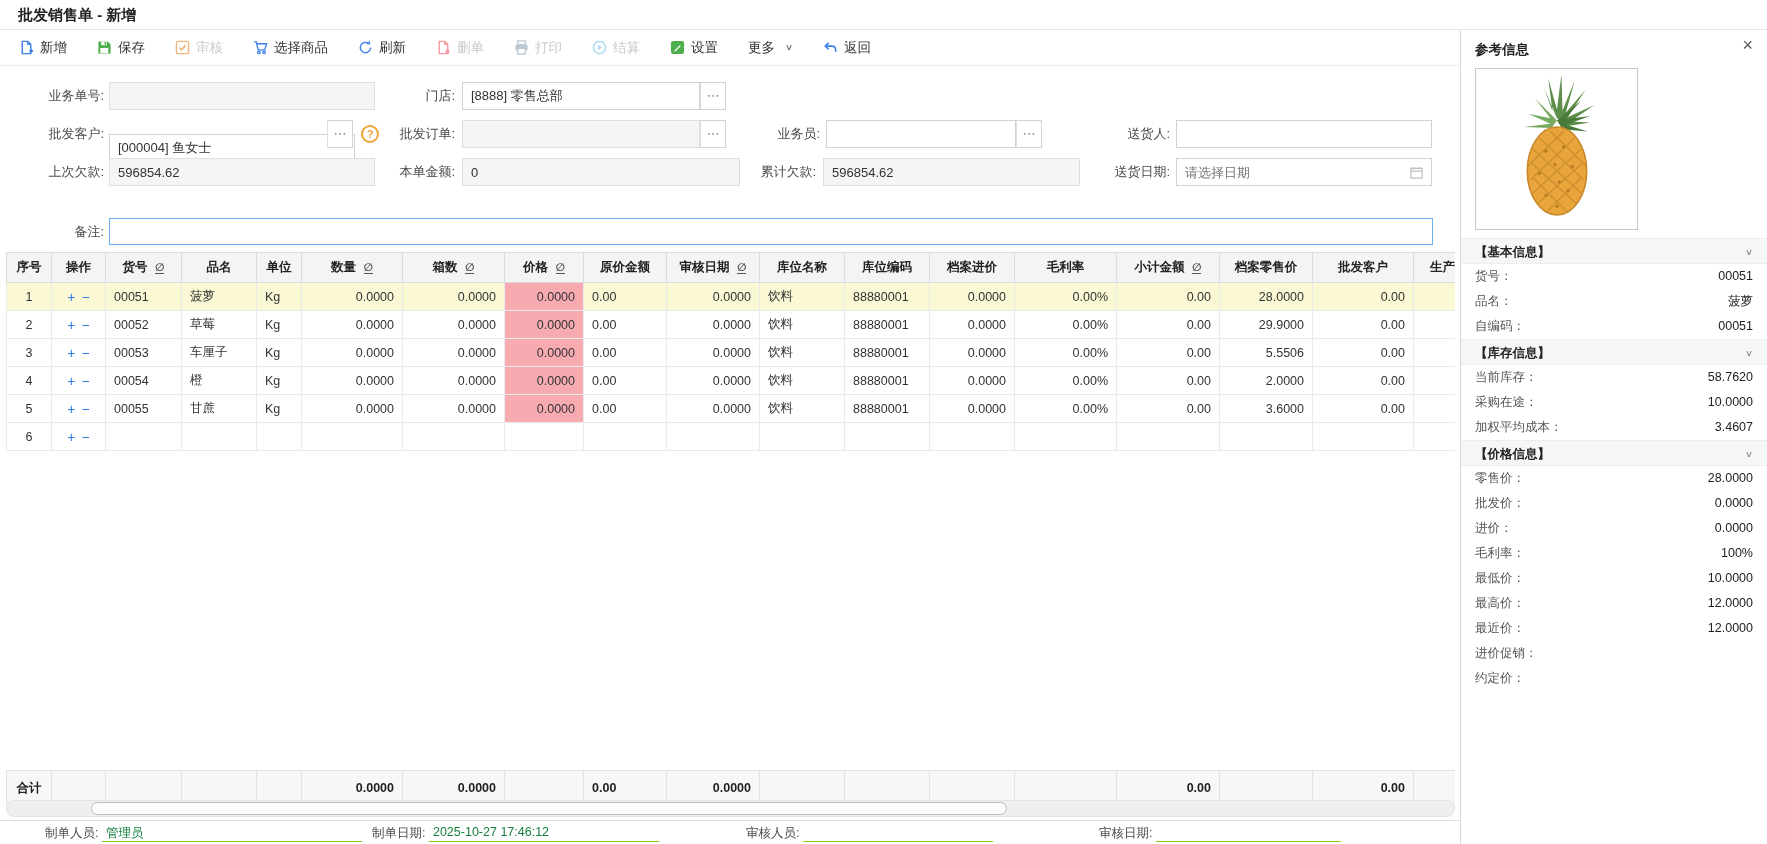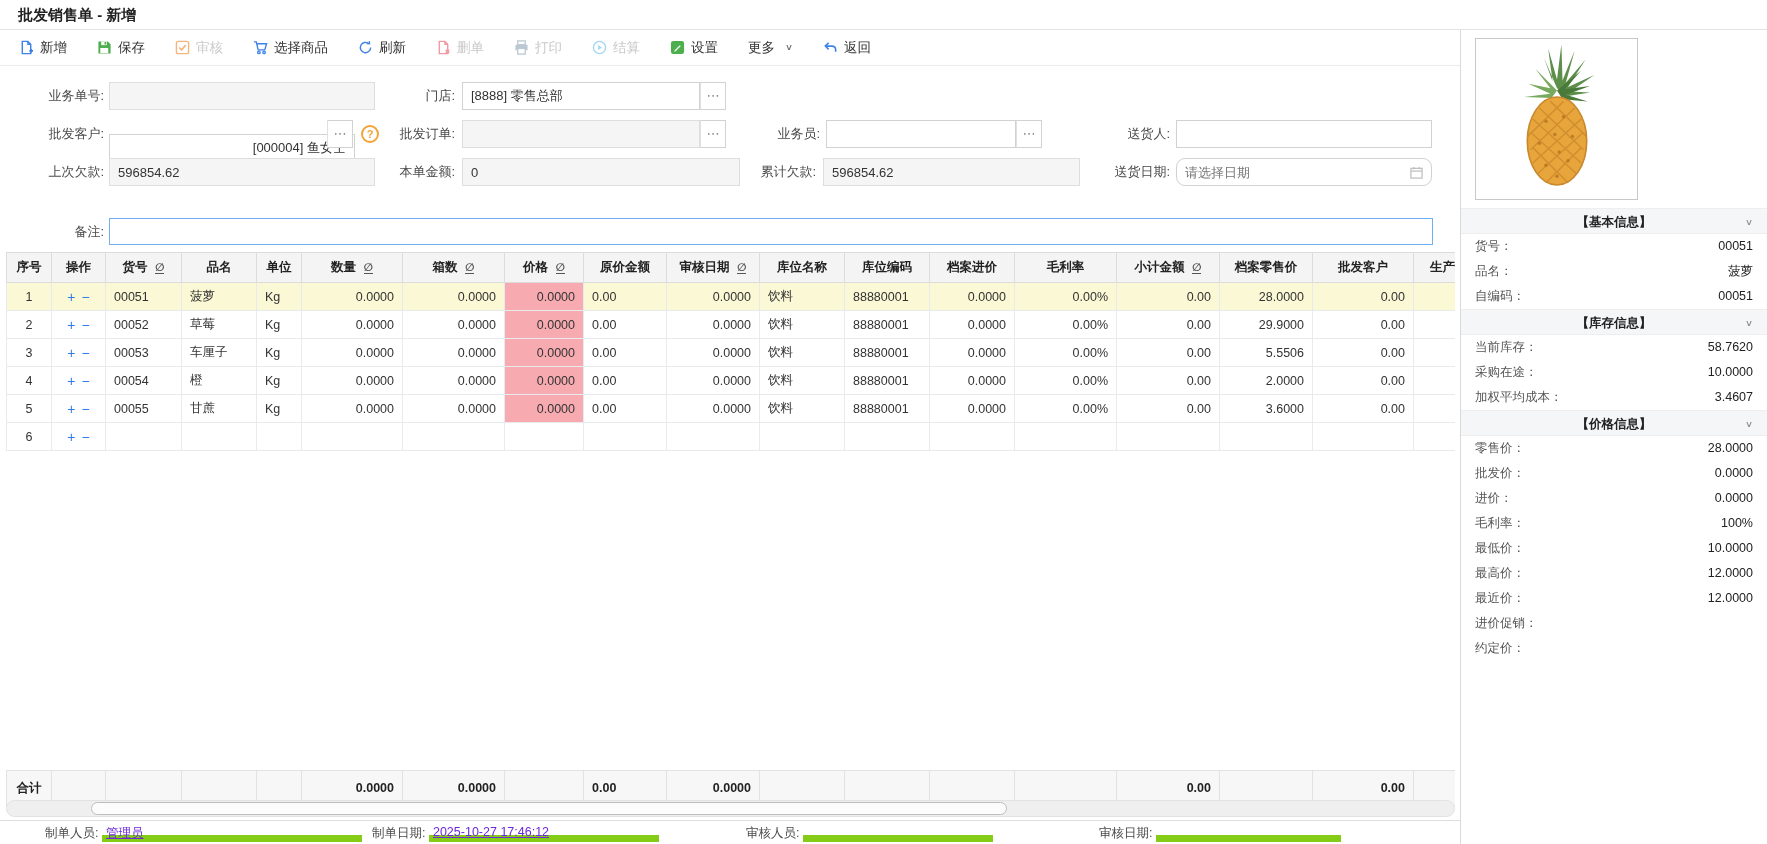--- a/index.html
+++ b/index.html
@@ -57,32 +57,32 @@
   table.totals td { border:1px solid #dfe3e6; height:35px; background:#f7f7f7; font-size:12.5px;
     font-weight:bold; color:#222; padding:0 8px; white-space:nowrap; overflow:hidden; }
   .hscroll { position:absolute; left:6px; top:770px; width:1449px; height:17px;
     background:#efefef; border:1px solid #e2e2e2; border-radius:9px; }
   .hthumb { position:absolute; left:84px; top:1px; width:916px; height:13px;
     background:#fcfcfc; border:1px solid #bdbdbd; border-radius:8px; cursor:pointer; }
   .bfooter { position:absolute; left:0; top:790px; width:1460px; height:24px;
     border-top:1px solid #dedede; background:#fff; font-size:12.5px; }
   .f-item { position:absolute; top:4px; white-space:nowrap; }
   .f-item .fl { color:#4a4a4a; }
-  .f-item .fv { display:inline-block; border-bottom:7px solid #84cc16; height:17px;
-    color:#6d28d9; padding:0 4px; vertical-align:bottom;text-decoration:underline; }
+  .f-item .fv { display:inline-block; border-bottom:1px solid #84cc16; height:17px;
+    color:#15803d; padding:0 4px; vertical-align:bottom; }
 
   
   .sb-head { position:relative; height:30px; padding:10px 14px 0; }
   .sb-title { font-size:13.5px; font-weight:bold; color:#222; }
   .sb-close { position:absolute; right:14px; top:6px; font-size:18px; color:#555; cursor:pointer; line-height:18px; }
   .sb-imgbox { margin:8px 0 0 14px; width:163px; height:162px; border:1px solid #c8c8c8;
     background:#fff; display:flex; align-items:center; justify-content:center; }
   .sb-sections { margin-top:8px; }
   .sb-bar { height:26px; line-height:26px; background:#f5f6f8; border-top:1px solid #eee; border-bottom:1px solid #eee;
-    padding:0 14px; font-size:12.5px; font-weight:bold; color:#222; cursor:pointer; position:relative;text-align:center; }
+    padding:0 14px; font-size:12.5px; font-weight:bold; color:#222; cursor:pointer; position:relative; }
   .sb-bar .chev { position:absolute; right:14px; top:0; font-weight:normal; color:#888;
     font-size:11px; transform:scaleY(.8); }
   .sb-item { height:25px; line-height:25px; padding:0 14px; font-size:12.5px; display:flex; }
   .sb-item .lab { color:#555; }
   .sb-item .val { margin-left:auto; color:#222; }
 </style>
 </head>
 <body>
 
 <div class="titlebar">
@@ -195,40 +195,40 @@
 
   <div>
 
     <span class="fld-label" style="left:24px;top:52px;width:80px">业务单号:</span>
     <input class="inp dis" style="left: 109px; top: 52px; width: 266px;" readonly="" value="">
     <span class="fld-label" style="left:405px;top:52px;width:50px">门店:</span>
     <input class="inp" style="left: 462px; top: 52px; width: 238px;" value="[8888] 零售总部">
     <span class="browse" style="left:700px;top:52px">⋯</span>
 
     <span class="fld-label" style="left:24px;top:90px;width:80px">批发客户:</span>
-    <input class="inp" style="left: 109px; top: 104px; width: 246px; text-align: right;" value="[000004] 鱼女士">
+    <input class="inp" style="left: 109px; top: 104px; width: 246px;" value="[000004] 鱼女士">
     <span class="browse" style="left:327px;top:90px">⋯</span>
     <span class="helpq" style="left:361px;top:95px">?</span>
     <span class="fld-label" style="left:390px;top:90px;width:65px">批发订单:</span>
     <input class="inp dis" style="left: 462px; top: 90px; width: 238px;" readonly="" value="">
     <span class="browse" style="left:700px;top:90px">⋯</span>
     <span class="fld-label" style="left:770px;top:90px;width:50px">业务员:</span>
     <input class="inp" style="left: 826px; top: 90px; width: 190px;" value="">
     <span class="browse" style="left:1016px;top:90px">⋯</span>
     <span class="fld-label" style="left:1118px;top:90px;width:52px">送货人:</span>
     <input class="inp" style="left: 1176px; top: 90px; width: 256px;" value="">
 
     <span class="fld-label" style="left:24px;top:128px;width:80px">上次欠款:</span>
     <input class="inp dis" style="left: 109px; top: 128px; width: 266px;" readonly="" value="596854.62">
     <span class="fld-label" style="left:390px;top:128px;width:65px">本单金额:</span>
     <input class="inp dis" style="left: 462px; top: 128px; width: 278px;" readonly="" value="0">
     <span class="fld-label" style="left:750px;top:128px;width:66px">累计欠款:</span>
     <input class="inp dis" style="left: 823px; top: 128px; width: 257px;" readonly="" value="596854.62">
     <span class="fld-label" style="left:1104px;top:128px;width:66px">送货日期:</span>
-    <input class="inp" style="left: 1176px; top: 128px; width: 256px; border-radius: 9px;" placeholder="请选择日期">
+    <input class="inp" style="left: 1176px; top: 128px; width: 256px;" placeholder="请选择日期">
     <svg class="calicon" style="left:1410px;top:136px" width="13" height="13" viewBox="0 0 14 14">
       <rect x="1" y="2.5" width="12" height="10.5" fill="none" stroke="#bdbdbd" stroke-width="1.3"></rect>
       <line x1="1" y1="5.5" x2="13" y2="5.5" stroke="#bdbdbd" stroke-width="1.3"></line>
       <line x1="4" y1="1" x2="4" y2="3.5" stroke="#bdbdbd" stroke-width="1.3"></line>
       <line x1="10" y1="1" x2="10" y2="3.5" stroke="#bdbdbd" stroke-width="1.3"></line>
     </svg>
 
     <span class="fld-label" style="left:54px;top:188px;width:50px">备注:</span>
     <input class="inp focused" style="left: 109px; top: 188px; width: 1324px;" value="">
   </div>
@@ -455,20 +455,24 @@
 
   <div class="bfooter">
       <span class="f-item" style="left: 45px;"><span class="fl">制单人员:</span> <span class="fv" style="width:260px">管理员</span></span>
       <span class="f-item" style="left: 372px;"><span class="fl">制单日期:</span> <span class="fv" style="width:230px">2025-10-27 17:46:12</span></span>
       <span class="f-item" style="left: 746px;"><span class="fl">审核人员:</span> <span class="fv" style="width:190px"></span></span>
       <span class="f-item" style="left: 1099px;"><span class="fl">审核日期:</span> <span class="fv" style="width:185px"></span></span>
     </div>
 </div>
 
 <div class="sidebar">
+  <div class="sb-head">
+    <span class="sb-title">参考信息</span>
+    <span class="sb-close">×</span>
+  </div>
   <div class="sb-imgbox">
     <svg width="110" height="150" viewBox="0 0 100 136">
       <g stroke="none">
         <path d="M50 40 L38 12 L46 34 L42 4 L50 32 L54 0 L55 33 L66 6 L58 35 L76 14 L60 39 L84 28 L62 43 L80 44 L60 47 Z" fill="#5d8f4a"></path>
         <path d="M50 42 L30 22 L44 40 L24 36 L44 45 L20 48 L45 49 Z" fill="#77a95e"></path>
         <path d="M50 42 L72 24 L57 41 L80 38 L58 46 L78 52 L55 50 Z" fill="#4a7a3a"></path>
         <ellipse cx="50" cy="88" rx="27" ry="40" fill="#e8a53c"></ellipse>
         <ellipse cx="50" cy="88" rx="27" ry="40" fill="none" stroke="#c9882b" stroke-width="1.5"></ellipse>
         <g stroke="#c9882b" stroke-width="1.4" opacity="0.75">
           <path d="M28 68 L72 108 M26 80 L68 118 M28 94 L60 126 M34 58 L74 96 M44 52 L77 84"></path>

